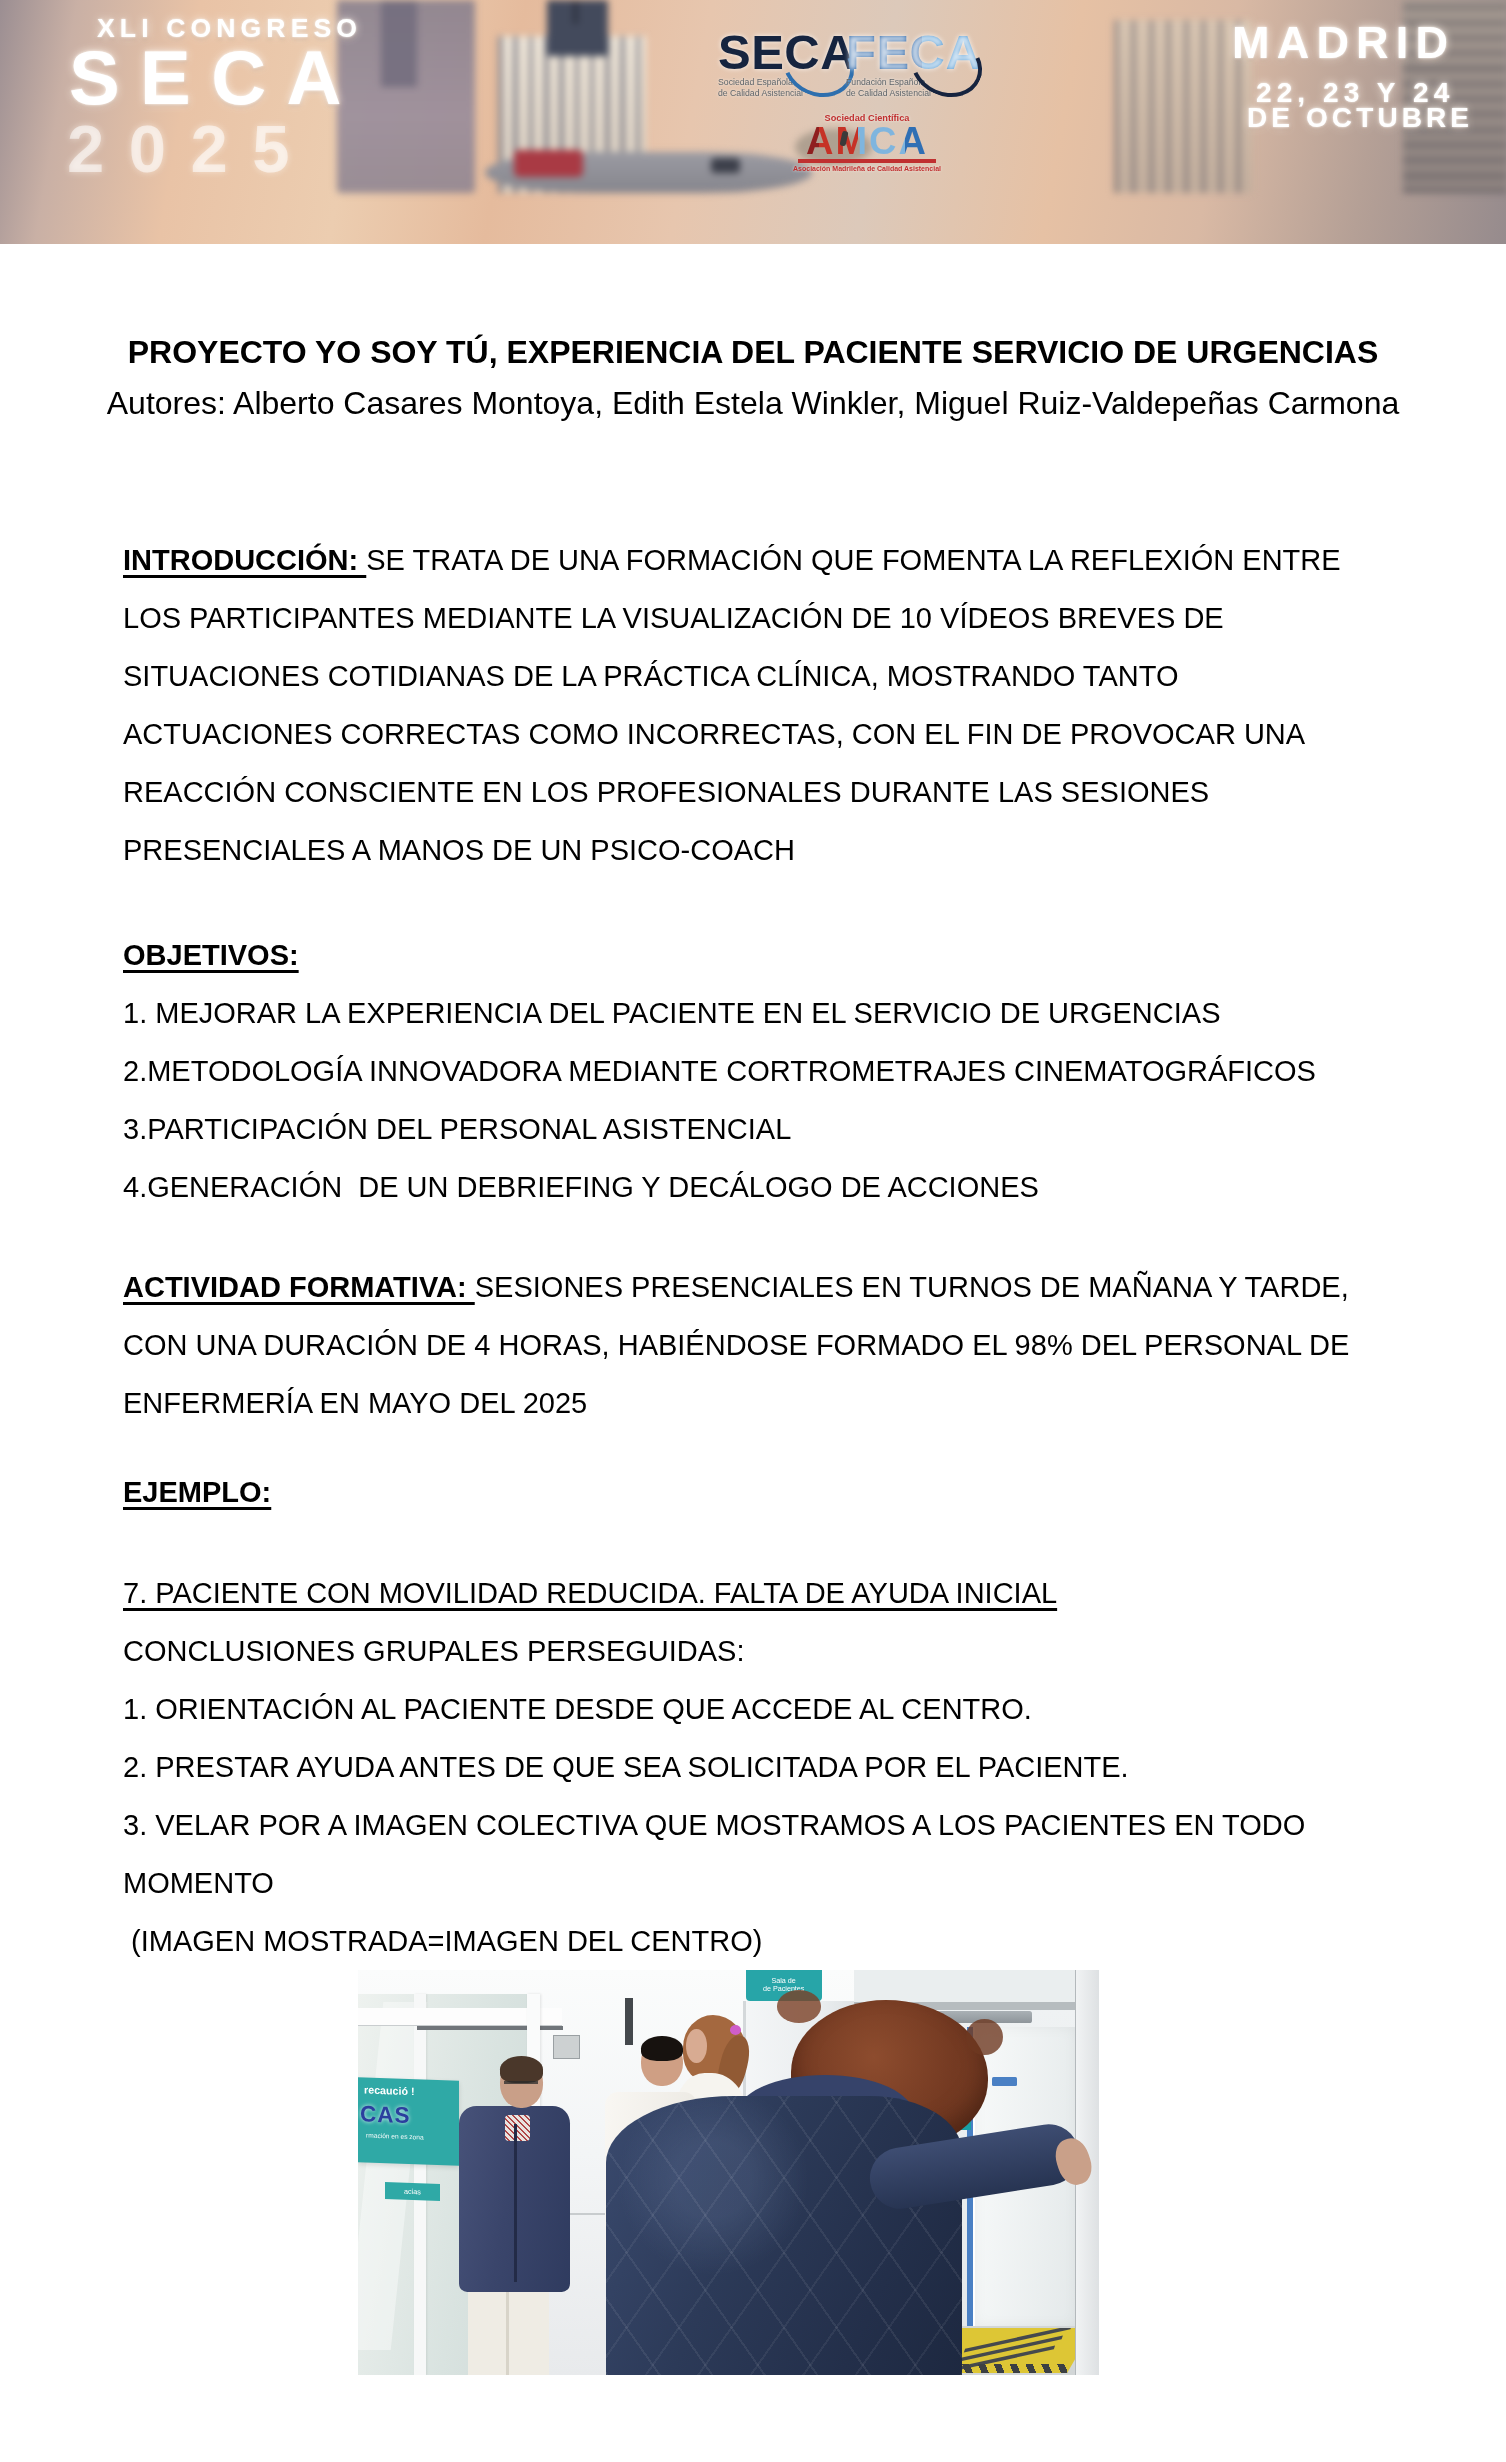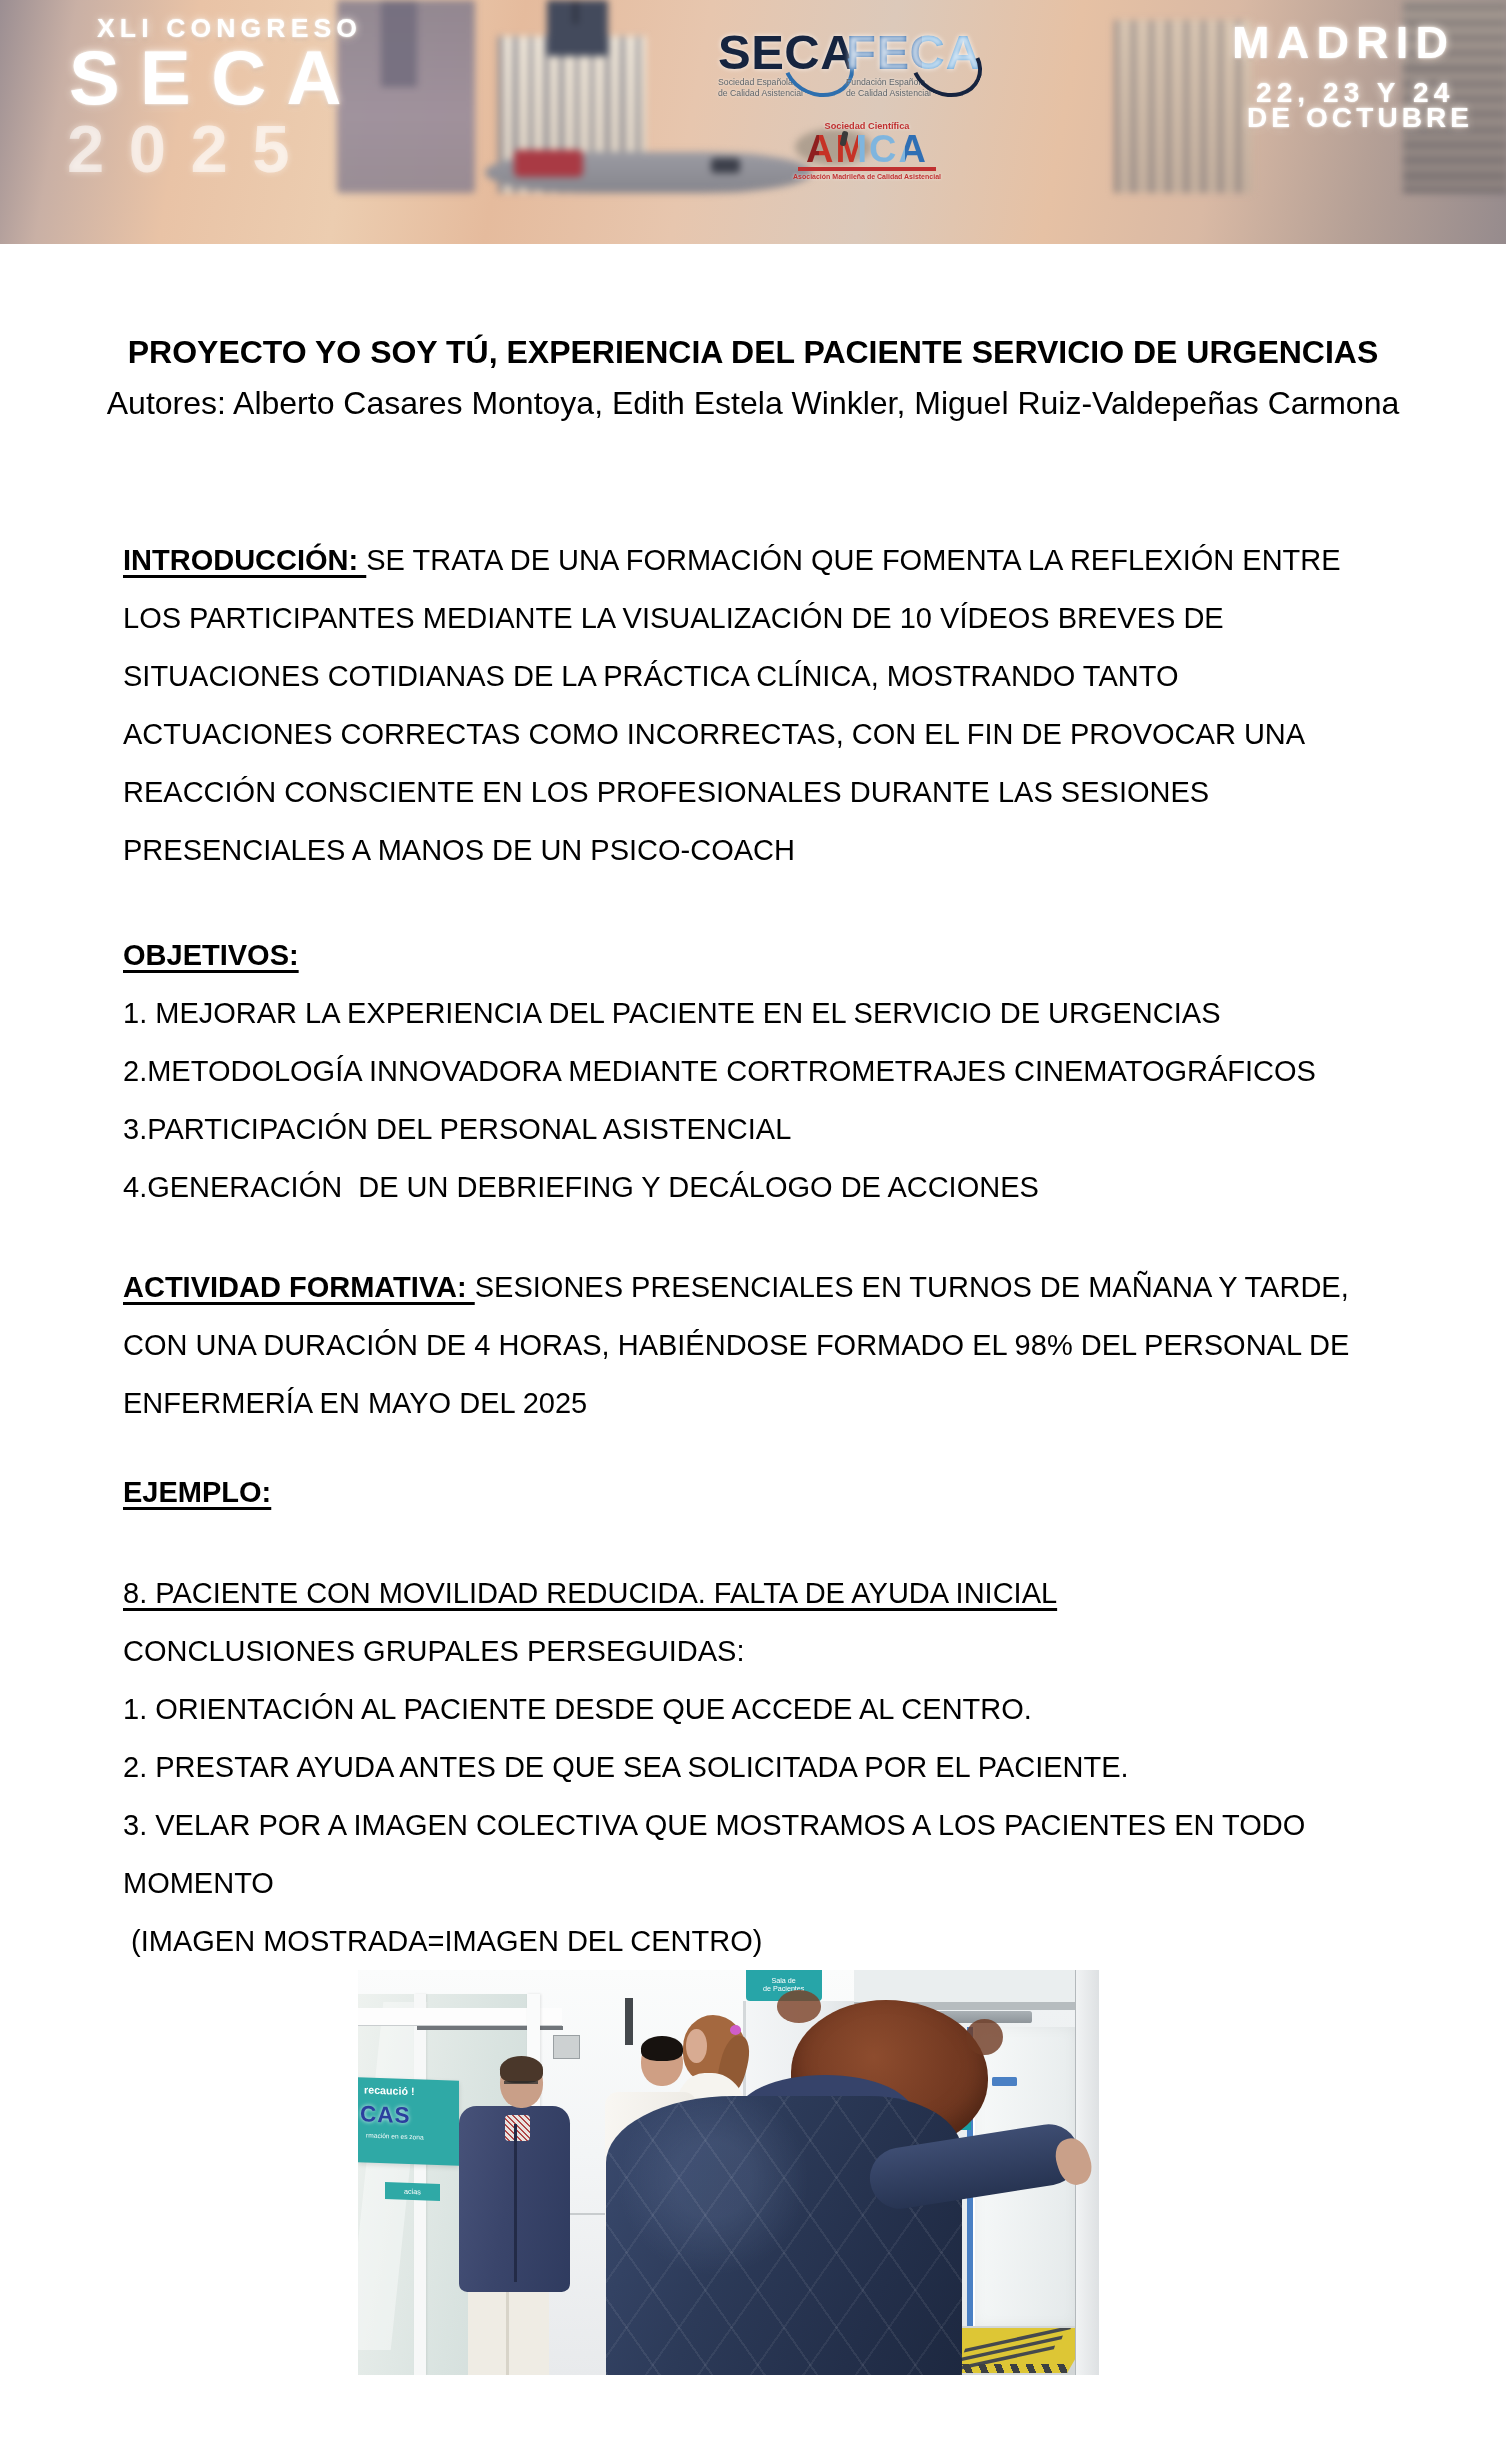--- a/index.html
+++ b/index.html
@@ -46,21 +46,21 @@
   .logo .cap{font-size:8.7px;line-height:10.7px;color:#5f666b;text-shadow:0 0 3.1px rgba(255,255,255,.8);}
   .logo-seca{left:718px;top:28px;width:153px;}
   .logo-seca .word{color:#16243f;}
   .logo-feca{left:846px;top:28px;width:153px;}
   .logo-feca .word{background:linear-gradient(90deg,#2c66a8 0 50%,#4e97d2 50% 100%);
      -webkit-background-clip:text;background-clip:text;color:transparent;}
   .swoosh{position:absolute;width:65px;height:53px;border:4.6px solid transparent;border-radius:50%;transform:rotate(24deg);}
   .logo-seca .swoosh{left:64px;top:7.2px;border-right-color:#2e6fae;border-bottom-color:#2e6fae;}
   .logo-feca .swoosh{left:64px;top:7.2px;border-right-color:#16243f;border-bottom-color:#16243f;}
   .logo-amca{left:781px;top:113px;width:172px;text-align:center;}
-  .amca-top{font-size:9.2px;font-weight:bold;color:#c03030;text-shadow:0 0 3.1px rgba(255,255,255,.8);margin-top:8px;}
+  .amca-top{font-size:9.2px;font-weight:bold;color:#c03030;text-shadow:0 0 3.1px rgba(255,255,255,.8);}
   .amca-word{font-size:38px;line-height:37px;font-weight:bold;letter-spacing:2px;
      background:linear-gradient(90deg,#8f1f1f 0 22%,#c63226 22% 45%,#7fb5de 45% 72%,#2f6fb4 72% 100%);
      -webkit-background-clip:text;background-clip:text;color:transparent;}
   .amca-bar{width:80%;height:3.6px;background:#c03030;margin:-1px auto 2.6px;}
   .amca-cap{font-size:7px;font-weight:bold;color:#c03030;text-shadow:0 0 3.1px rgba(255,255,255,.8);}
   .amca-fig{position:absolute;left:60px;top:18.4px;width:5.6px;height:15.3px;background:#3a3a3a;border-radius:2.6px;transform:rotate(12deg);}
 
   
   .doc{position:absolute;left:0;top:193px;width:1506px;}
   .doc h1{margin:134px 0 0;font-size:32px;line-height:51px;font-weight:bold;text-align:center;white-space:nowrap;}
@@ -233,21 +233,21 @@
       </div>
       <div id="blk-actividad">
         <div class="doc-line"><span class="lead">ACTIVIDAD FORMATIVA: </span>SESIONES PRESENCIALES EN TURNOS DE MAÑANA Y TARDE,</div>
         <div class="doc-line">CON UNA DURACIÓN DE 4 HORAS, HABIÉNDOSE FORMADO EL 98% DEL PERSONAL DE</div>
         <div class="doc-line">ENFERMERÍA EN MAYO DEL 2025</div>
       </div>
       <div id="blk-ejemplo">
         <div class="doc-line"><span class="lead">EJEMPLO:</span></div>
       </div>
       <div id="blk-ejemplo-detail">
-        <div class="doc-line"><span class="uline">8. PACIENTE CON MOVILIDAD REDUCIDA. FALTA DE AYUDA INICIAL</span></div>
+        <div class="doc-line"><span class="uline">7. PACIENTE CON MOVILIDAD REDUCIDA. FALTA DE AYUDA INICIAL</span></div>
         <div class="doc-line">CONCLUSIONES GRUPALES PERSEGUIDAS:</div>
         <div class="doc-line">1. ORIENTACIÓN AL PACIENTE DESDE QUE ACCEDE AL CENTRO.</div>
         <div class="doc-line">2. PRESTAR AYUDA ANTES DE QUE SEA SOLICITADA POR EL PACIENTE.</div>
         <div class="doc-line">3. VELAR POR A IMAGEN COLECTIVA QUE MOSTRAMOS A LOS PACIENTES EN TODO</div>
         <div class="doc-line">MOMENTO</div>
         <div class="doc-line"> (IMAGEN MOSTRADA=IMAGEN DEL CENTRO)</div>
       </div>
     </section>
 
   <figure class="photo">

